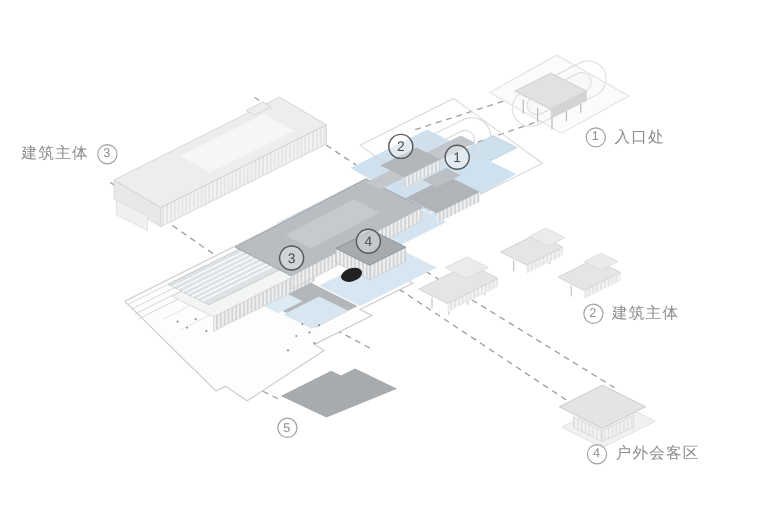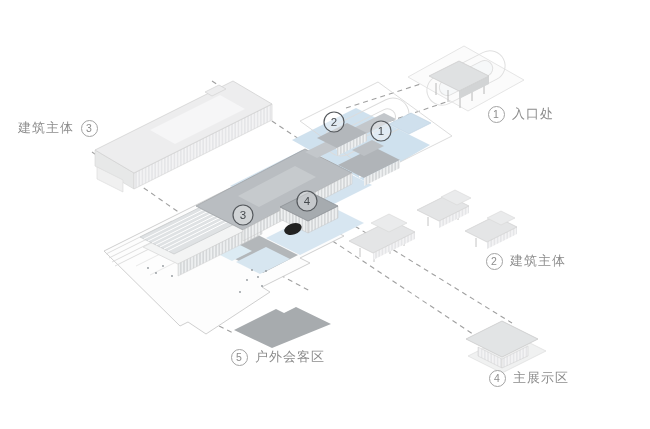--- a/index.html
+++ b/index.html
@@ -221,19 +221,18 @@
   <span>入口处</span>
 </div>
 
 <div class="lbl" style="left:486px;top:252px;">
   <span class="lblc">2</span>
   <span>建筑主体</span>
 </div>
 
 <div class="lbl" style="left:489px;top:369px;">
   <span class="lblc">4</span>
-  <span>主展示区</span>
+  <span>户外会客区</span>
 </div>
 
 <div class="lbl" style="left:231px;top:348px;">
   <span class="lblc">5</span>
-  <span>户外会客区</span>
 </div>
 
 </body></html>

